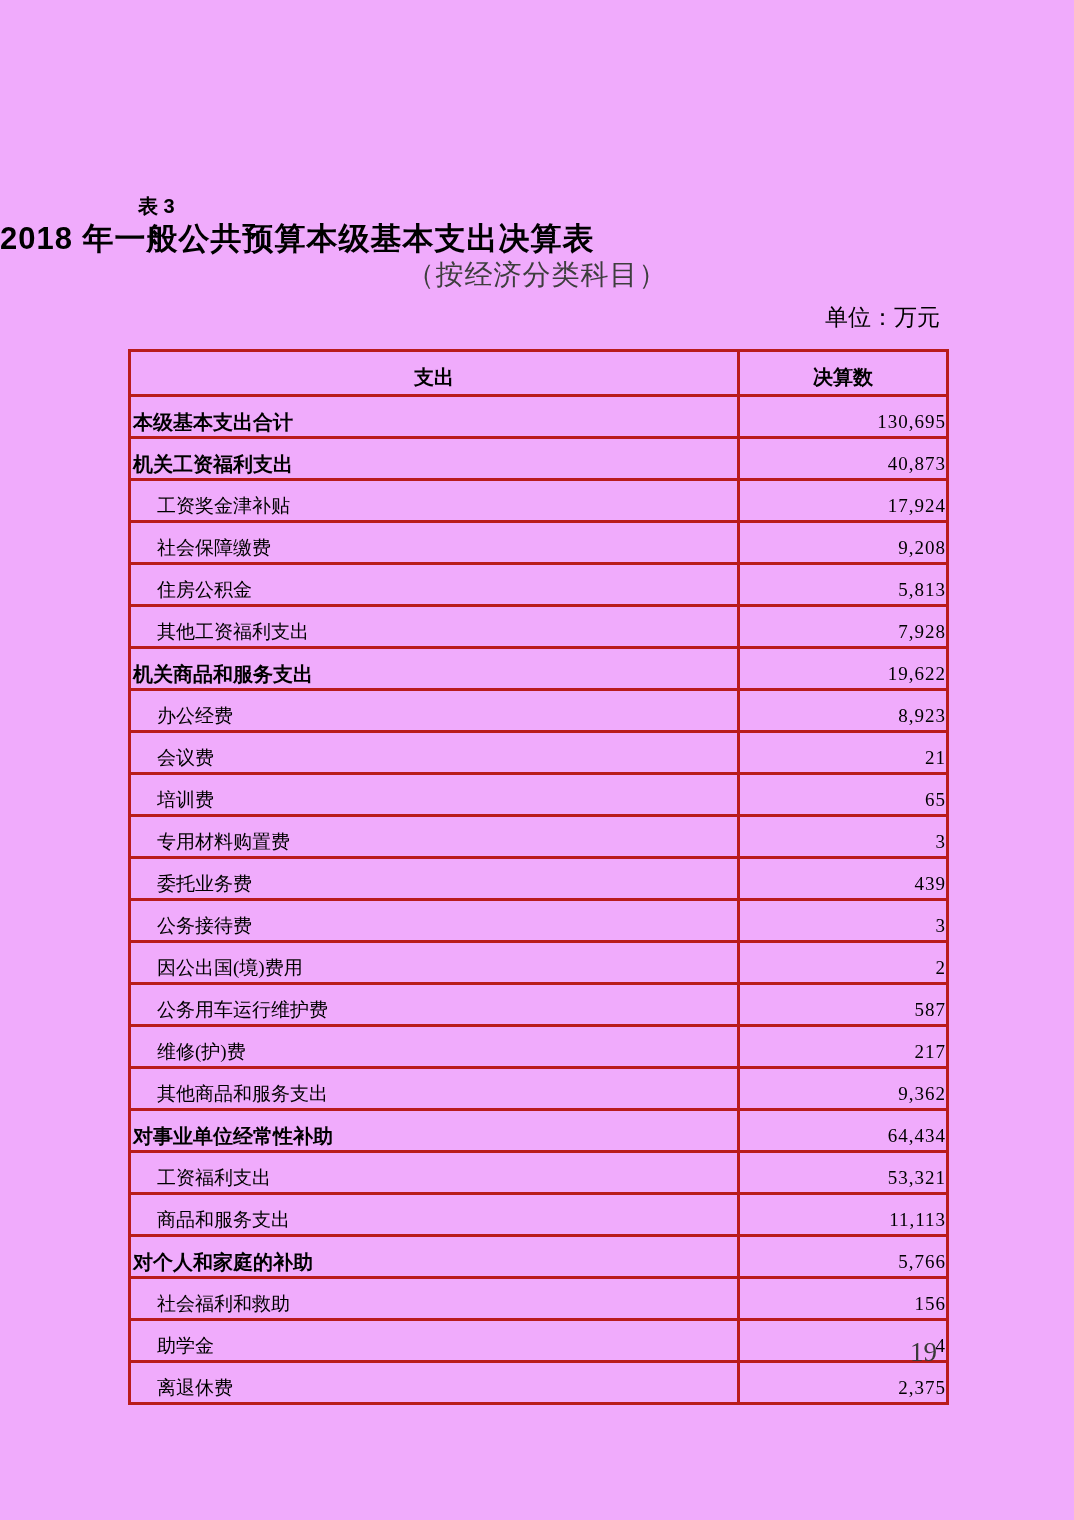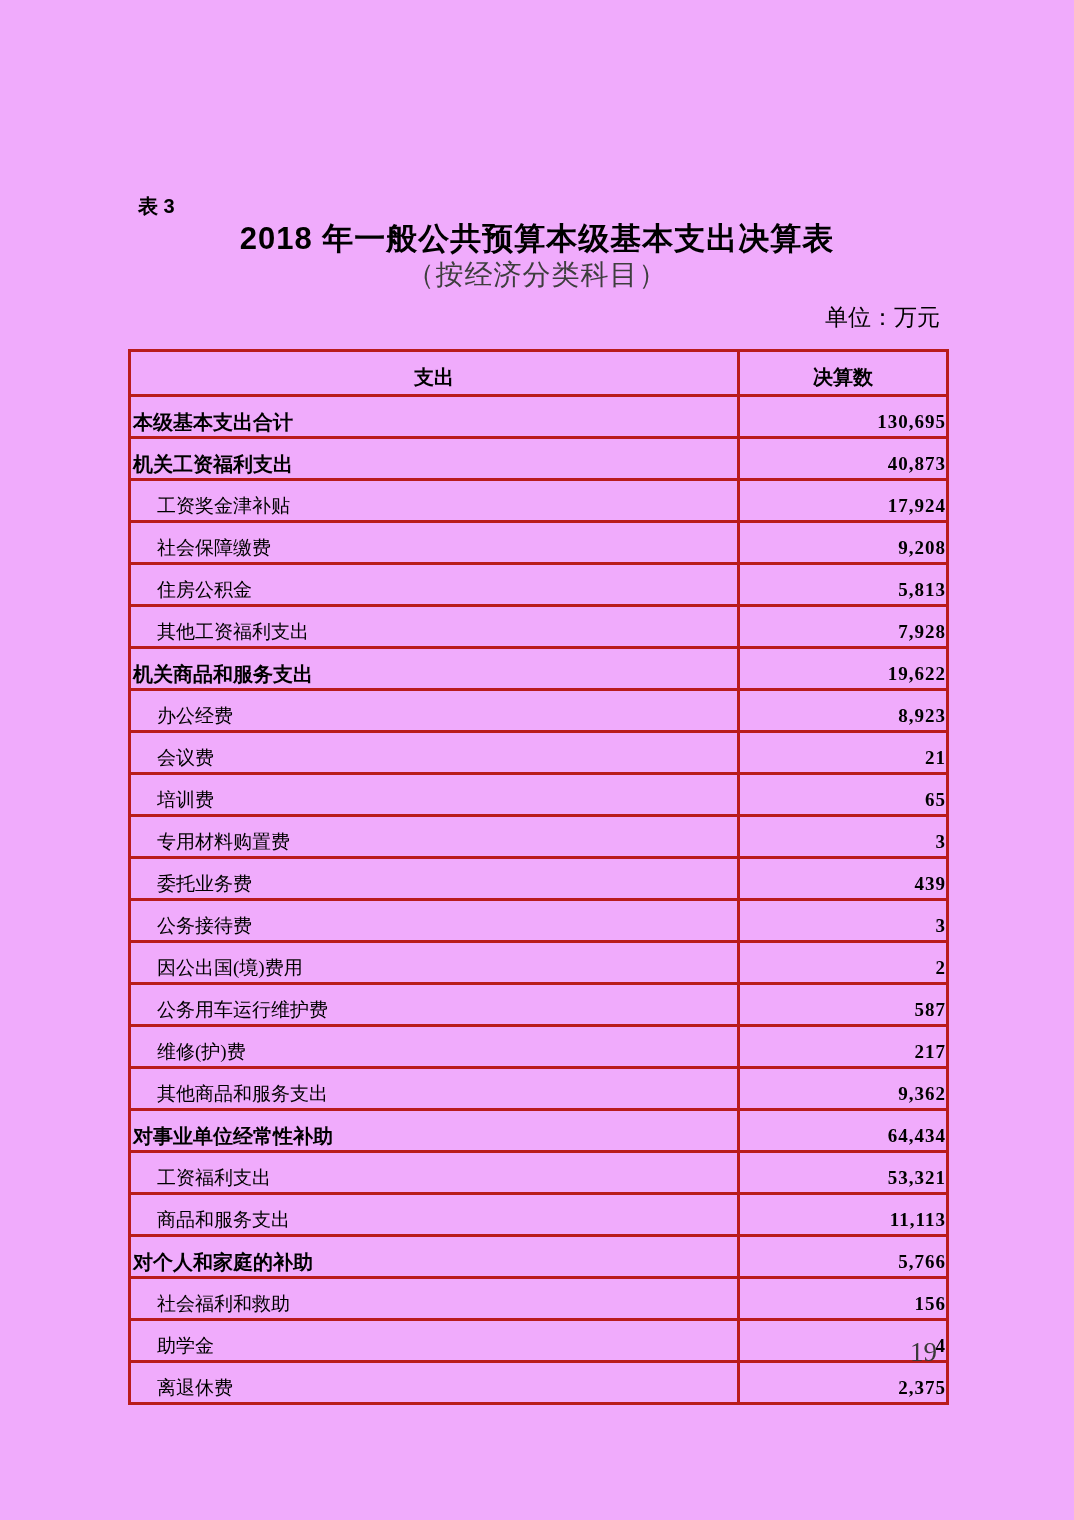--- a/index.html
+++ b/index.html
@@ -30,21 +30,21 @@
     font-weight: bold;
     font-size: 20px;
     line-height: 24px;
   }
   .doc-title {
     position: absolute;
     left: 0;
     right: 0;
     top: 221px;
     margin: 0;
-    text-align: center;
+    text-align: left;
     font-family: "Liberation Sans", "DejaVu Sans", sans-serif;
     font-weight: bold;
     font-size: 31px;
     line-height: 36px;
     letter-spacing: 1px;
   }
   .doc-subtitle {
     position: absolute;
     left: 0;
     right: 0;
@@ -103,21 +103,20 @@
     padding-left: 2px;
   }
   td.label-cell.sub {
     font-weight: normal;
     padding-left: 26px;
   }
   td.amount-cell {
     text-align: right;
     padding-right: 5px;
     letter-spacing: 1px;
-    font-weight: bold;
   }
   .page-number {
     position: absolute;
     right: 137px;
     top: 1337px;
     font-size: 27px;
     color: #3a3a3a;
   }
 </style>
 </head>

